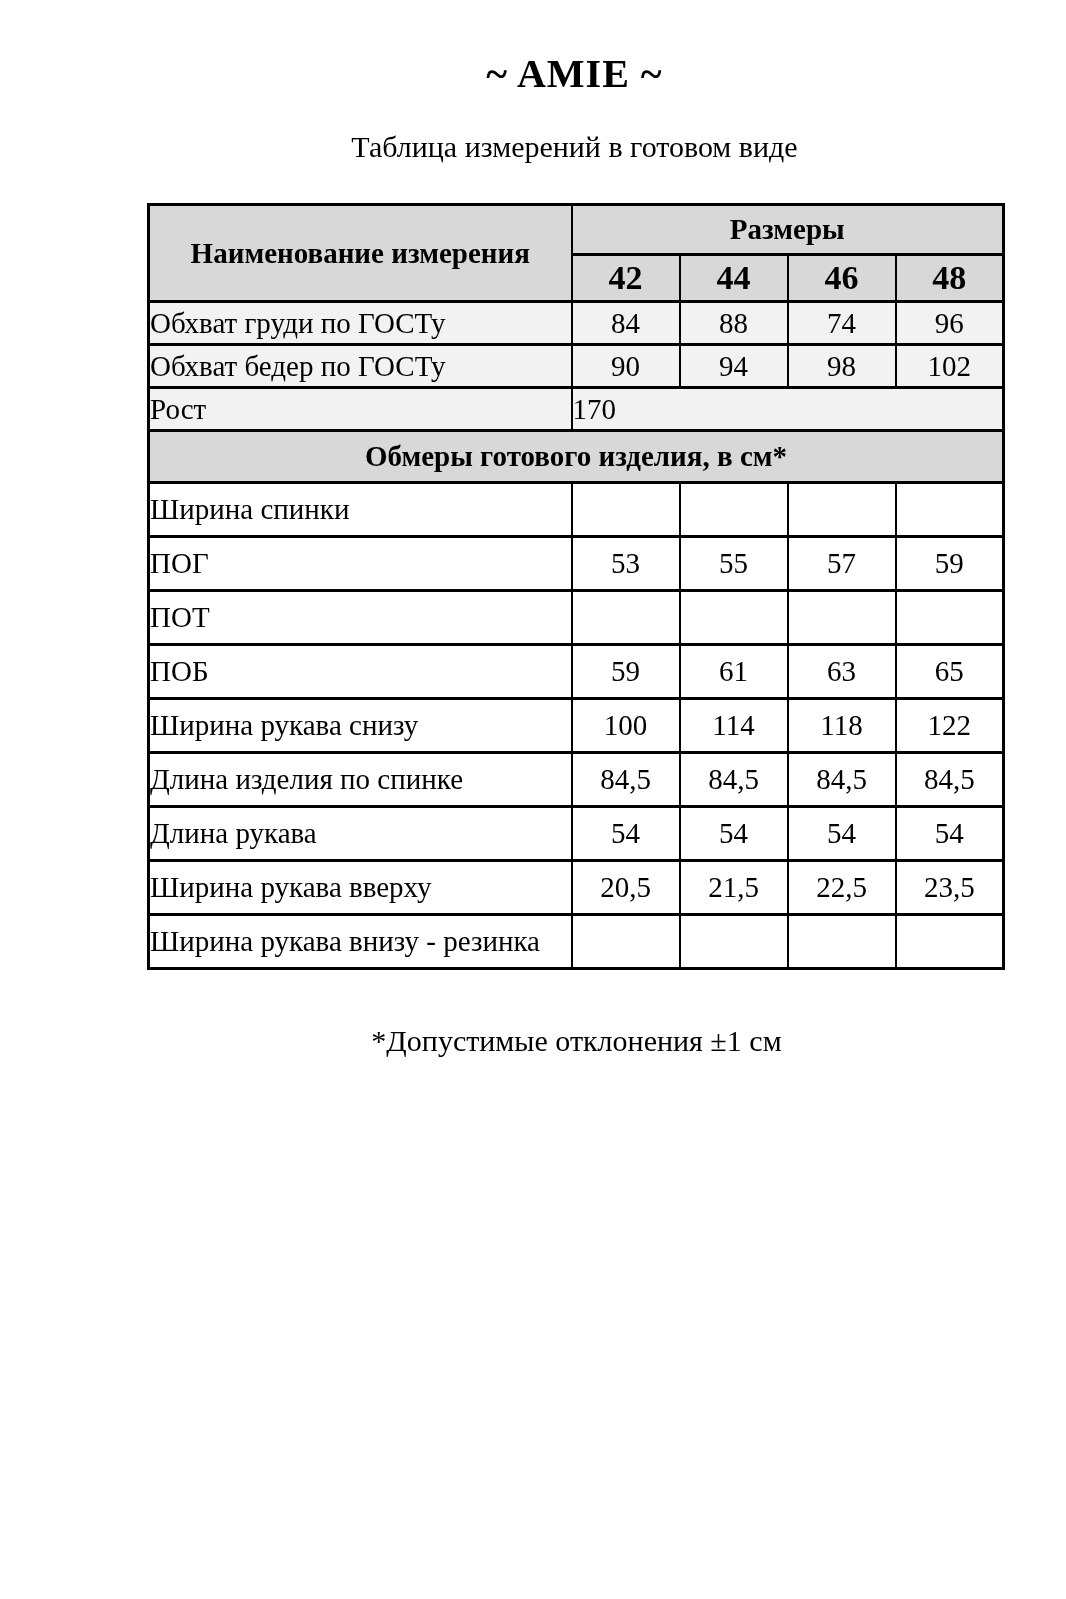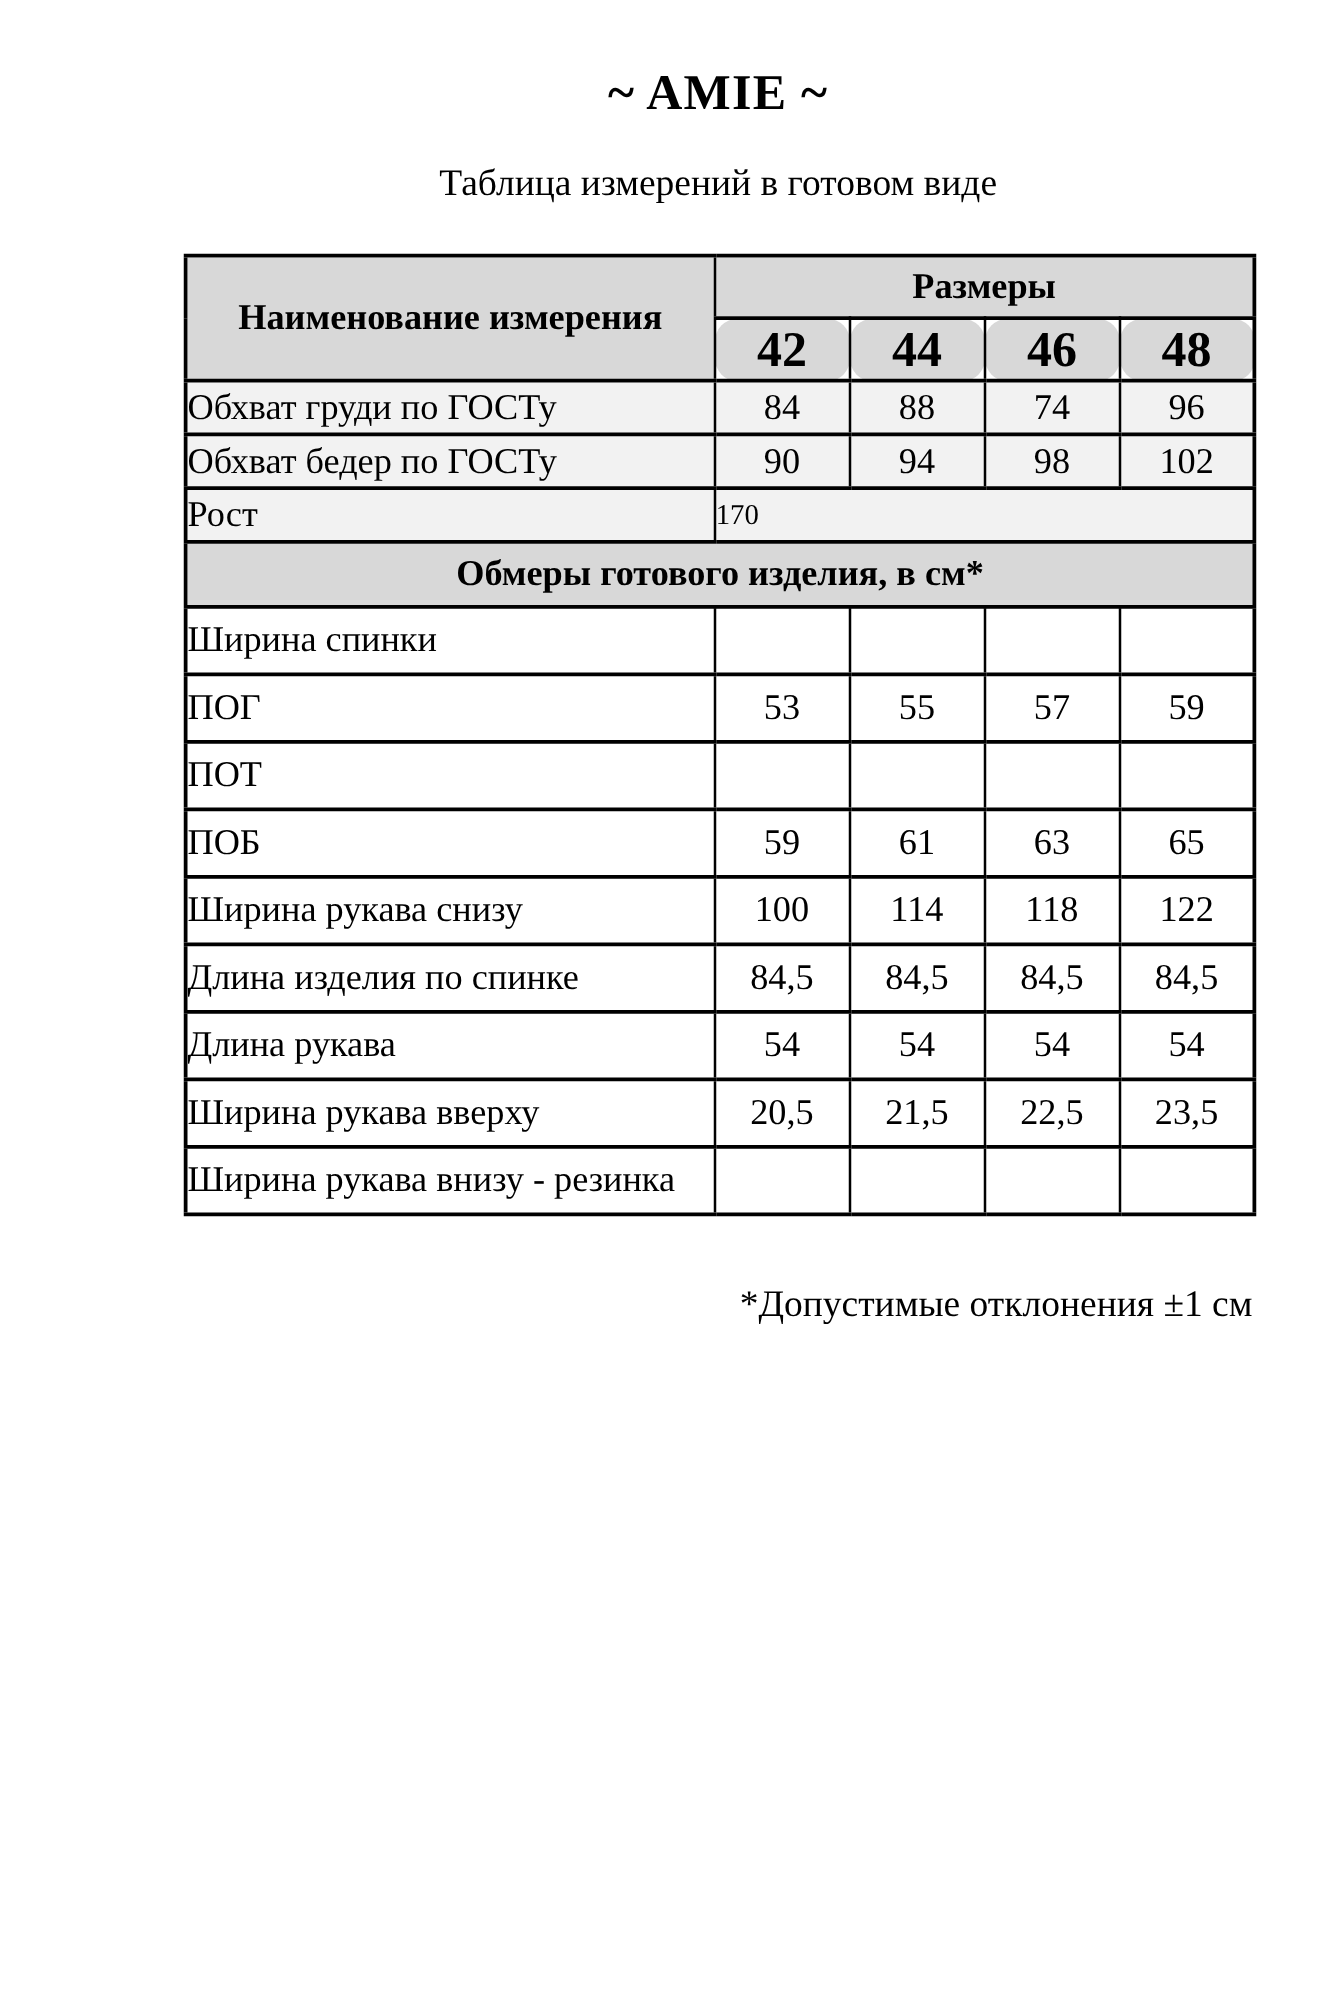--- a/index.html
+++ b/index.html
@@ -73,53 +73,52 @@
   tr.r-section    { height: 52px; }
   tr.r-measure    { height: 54px; }
 
   .hdr {
     background: var(--header-bg, #d8d8d8);
     font-weight: 700;
     font-size: 29px;
     text-align: center;
   }
   .size-num {
-    font-size: 40px;
-    border-radius: 18px;
+    font-size: 34px;
   }
   .lbl {
     text-align: left;
     padding-left: 16px;
     font-size: 29px;
     font-weight: 400;
   }
   .val {
     text-align: center;
     font-size: 29px;
     font-weight: 400;
   }
   tbody.gost td { background: var(--gost-row-bg, #f2f2f2); }
   tbody.measure td { background: var(--body-row-bg, #ffffff); }
   .rost-val {
     text-align: left;
     padding-left: 36px;
-    font-size: 23px;
+    font-size: 29px;
     margin-top: 12px;
   }
   .section-hdr {
     background: var(--header-bg, #d8d8d8);
     font-weight: 700;
     font-size: 29px;
     text-align: center;
   }
   .footnote {
     margin-top: 54px;
     padding-left: 4px;
     font-size: 30px;
-    text-align: right;
+    text-align: center;
   }
 </style>
 </head>
 <body>
 
 <div class="page">
   <div class="content">
 
     <div class="brand">~ AMIE ~</div>
 

